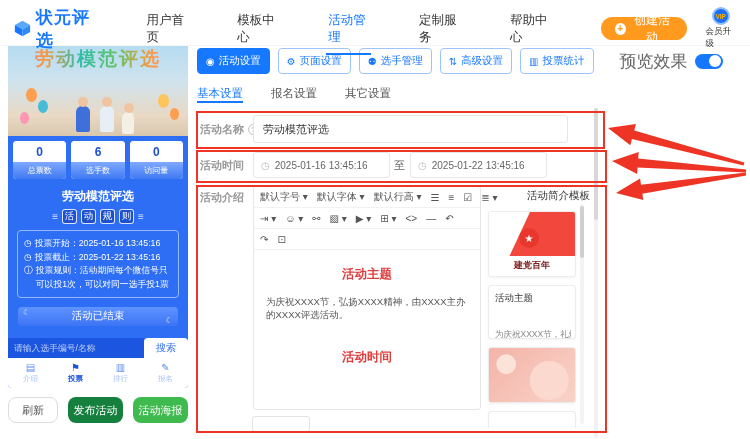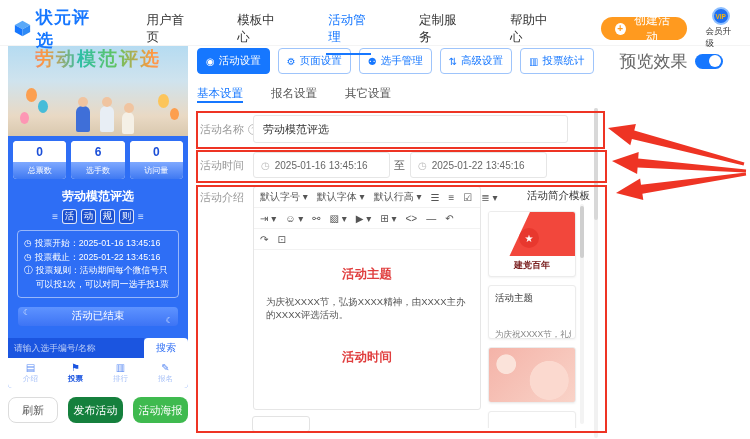--- a/index.html
+++ b/index.html
@@ -65,21 +65,21 @@
   .toggle-wrap { display:flex; align-items:center; gap:7px; margin-left:18px; }
   .toggle-label { font-size:17px; color:#666; }
   .toggle { width:28px; height:15px; border-radius:8px; background:#1677ff; position:relative; cursor:pointer; }
   .toggle .knob { position:absolute; right:1.5px; top:1.5px; width:12px; height:12px; border-radius:50%; background:#fff; }
 
   .subtabs { position:absolute; left:197px; top:86px; display:flex; gap:28px; }
   .subtab { font-size:11.5px; color:#555; cursor:pointer; }
   .subtab.active { color:#1677ff; border-bottom:2px solid #1677ff; }
 
   
-  .f-label { position:absolute; font-size:11px; color:#999; display:flex; align-items:center; gap:4px; }
+  .f-label { position:absolute; font-size:11px; color:#999; display:flex; align-items:center; gap:4px;font-weight:bold; }
   .help-q { display:inline-flex; width:11px; height:11px; border:1px solid #c0c0c0; border-radius:50%; color:#aaa; font-size:8px; align-items:center; justify-content:center; }
   .name-input { position:absolute; left:253px; top:115px; width:315px; height:28px; border:1px solid #e6e6e6; border-radius:3px; background:#fff; display:flex; align-items:center; padding:0 9px; font-size:11px; color:#333; }
   .date-input { position:absolute; top:152px; height:26px; border:1px solid #e6e6e6; border-radius:3px; background:#fff; display:flex; align-items:center; gap:5px; padding:0 7px; font-size:10px; color:#666; }
   .clock { color:#c0c0c0; font-size:10px; }
   .to-sep { position:absolute; left:394px; top:158px; font-size:11px; color:#666; }
 
   
   .editor { position:absolute; left:253px; top:186px; width:228px; height:224px; border:1px solid #e6e6e6; border-radius:3px; background:#fff; }
   .tb-row { display:flex; align-items:center; height:21px; padding:0 6px; gap:9px; border-bottom:1px solid #f2f2f2; }
   .tb-row:last-of-type { border-bottom:1px solid #e8e8e8; }

